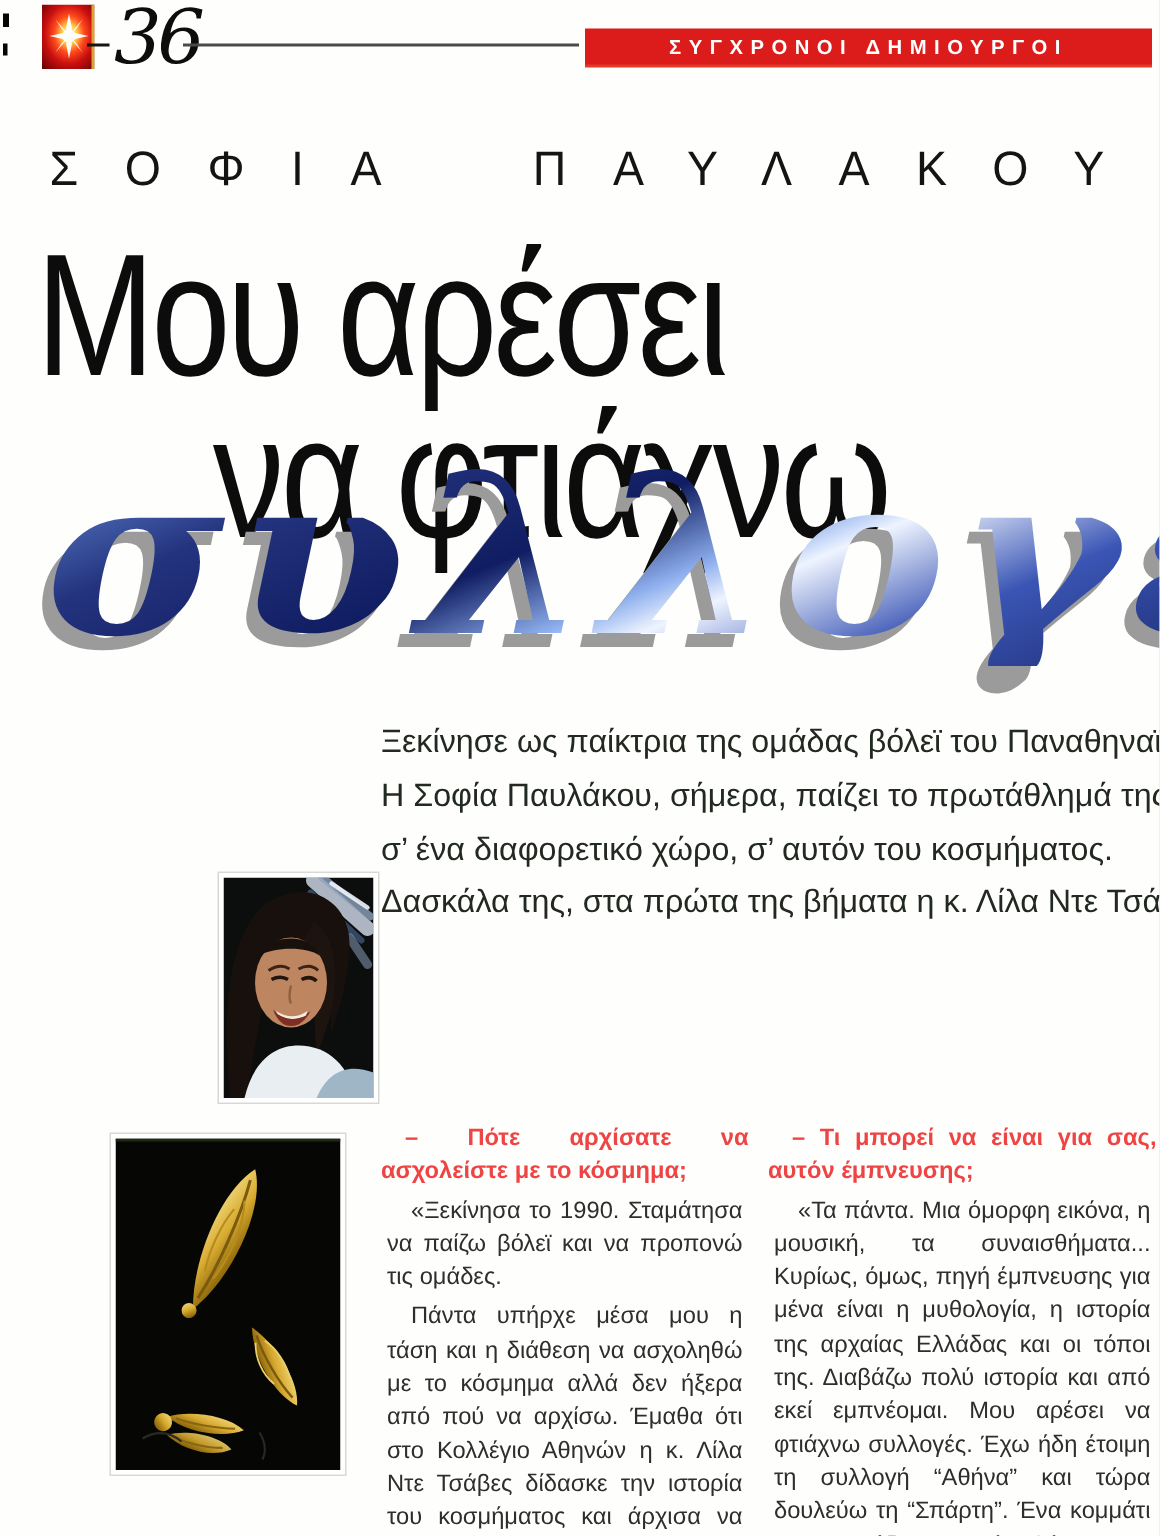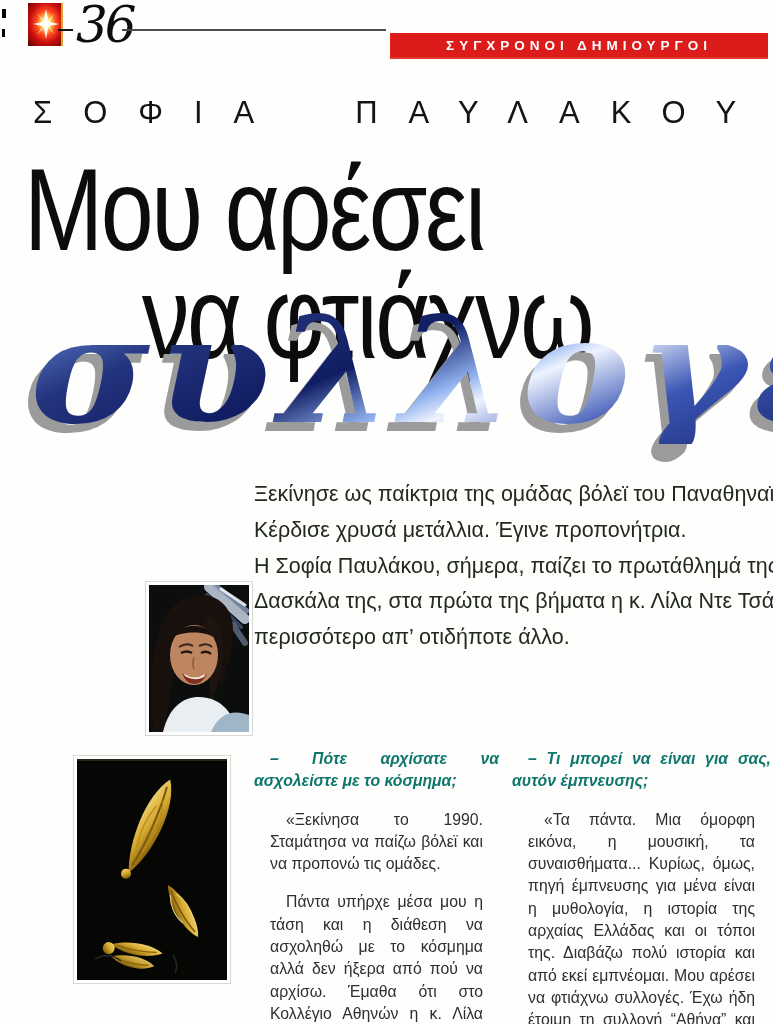--- a/index.html
+++ b/index.html
@@ -13,21 +13,21 @@
   .reg-mark.m2{left:2px;top:29px;width:3px;height:8px;}
   .logo-box{position:absolute;left:28px;top:3px;width:35px;height:43px;}
   .page-num{
     position:absolute;left:76px;top:-4px;
     font-family:"DejaVu Serif",serif;font-style:italic;font-size:50px;
     color:#0d0d0d;letter-spacing:-3px;
   }
   .hdr-dash{position:absolute;left:58px;top:29px;width:15px;height:2px;background:#151515;}
   .hdr-rule{position:absolute;left:122px;top:29px;width:264px;height:2px;background:#4a4a4a;}
   .section-banner{
-    position:absolute;left:390px;top:33px;width:378px;height:24px;
+    position:absolute;left:390px;top:19px;width:378px;height:24px;
     background:#dc1b1b;color:#ffffff;font-weight:bold;font-size:13.5px;
     letter-spacing:5px;text-align:center;line-height:25px;
     box-shadow:0 2px 0 #e33a2a;
   }
   
   .kicker{
     position:absolute;left:33px;top:94px;white-space:nowrap;
     font-size:31px;color:#141414;letter-spacing:31px;word-spacing:32px;
     transform:scaleY(1.04);transform-origin:left top;
   }
@@ -63,22 +63,22 @@
   .photo.portrait{left:146px;top:582px;padding:3px;}
   .photo.jewelry{left:74px;top:756px;padding:3px;}
   .photo svg{display:block;}
   
   .col{
     position:absolute;top:748px;font-size:15.8px;line-height:22.3px;
     color:#2e2e2e;text-align:justify;
   }
   .col.left{left:254px;width:245px;}
   .col.right{left:512px;width:259px;}
-  .q{font-weight:bold;font-style:italic;color:#0f766e;text-indent:16px;margin:0;}
-  .p{text-indent:16px;margin:16px;}
+  .q{font-weight:bold;color:#ef4444;text-indent:16px;margin:0;}
+  .p{text-indent:16px;margin:4px;}
 </style>
 </head>
 <body>
 
 <div class="page">
 
   <div class="reg-mark m1"></div>
   <div class="reg-mark m2"></div>
 
   <div class="logo-box">
@@ -118,24 +118,23 @@
   <div class="h-line l1">Μου αρέσει</div>
   <div class="h-line l2">να φτιάχνω</div>
 
   <div class="blue-wrap">
     <span class="blue-text blue-shadow">συλλογές</span>
     <span class="blue-text blue-fill">συλλογές</span>
   </div>
 
   <div class="intro">
     <div>Ξεκίνησε ως παίκτρια της ομάδας βόλεϊ του Παναθηναϊκού.</div>
-    <div>Κέρδισε χρυσά μετάλλια. Έγινε προπονήτρια.</div>
     <div>Η Σοφία Παυλάκου, σήμερα, παίζει το πρωτάθλημά της</div>
+    <div>σ’ ένα διαφορετικό χώρο, σ’ αυτόν του κοσμήματος.</div>
     <div>Δασκάλα της, στα πρώτα της βήματα η κ. Λίλα Ντε Τσάβες,</div>
-    <div>περισσότερο απ’ οτιδήποτε άλλο.</div>
   </div>
 
   <div class="photo portrait">
     <svg width="100" height="147" viewBox="0 0 100 147">
       <rect width="100" height="147" fill="#0b0e0c"></rect>
 
       <g stroke-linecap="round">
         <path d="M60,2 L96,34" stroke="#c9d3e2" stroke-width="10" opacity="0.85"></path>
         <path d="M66,0 L98,26" stroke="#8fa3bd" stroke-width="5" opacity="0.8"></path>
         <path d="M58,10 L92,42" stroke="#3e5575" stroke-width="4" opacity="0.8"></path>

